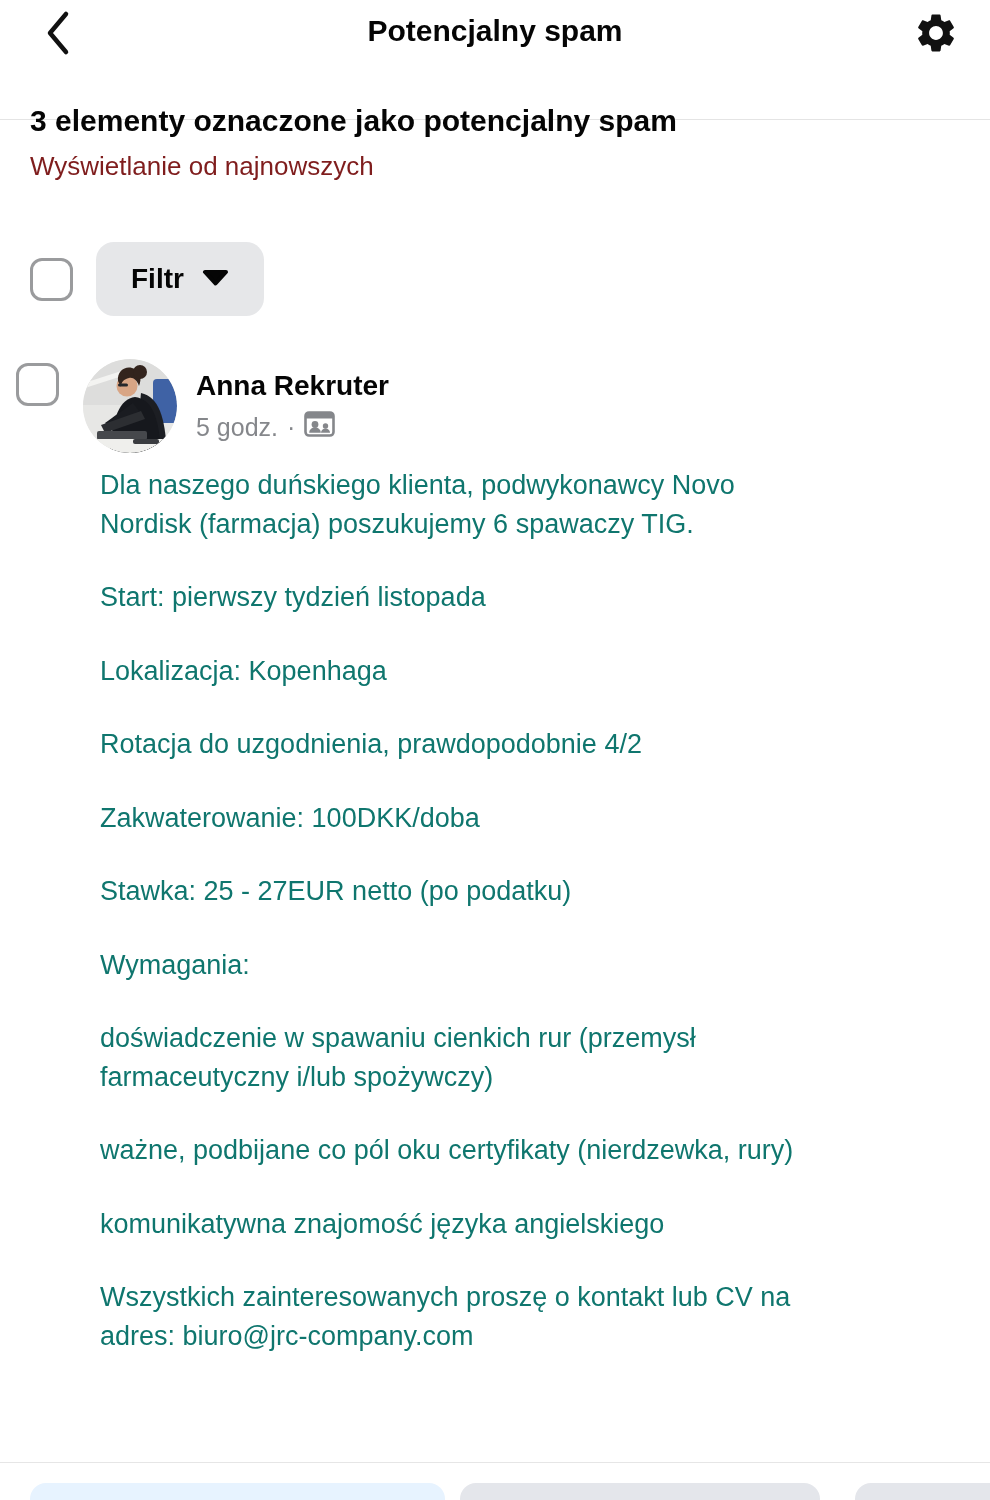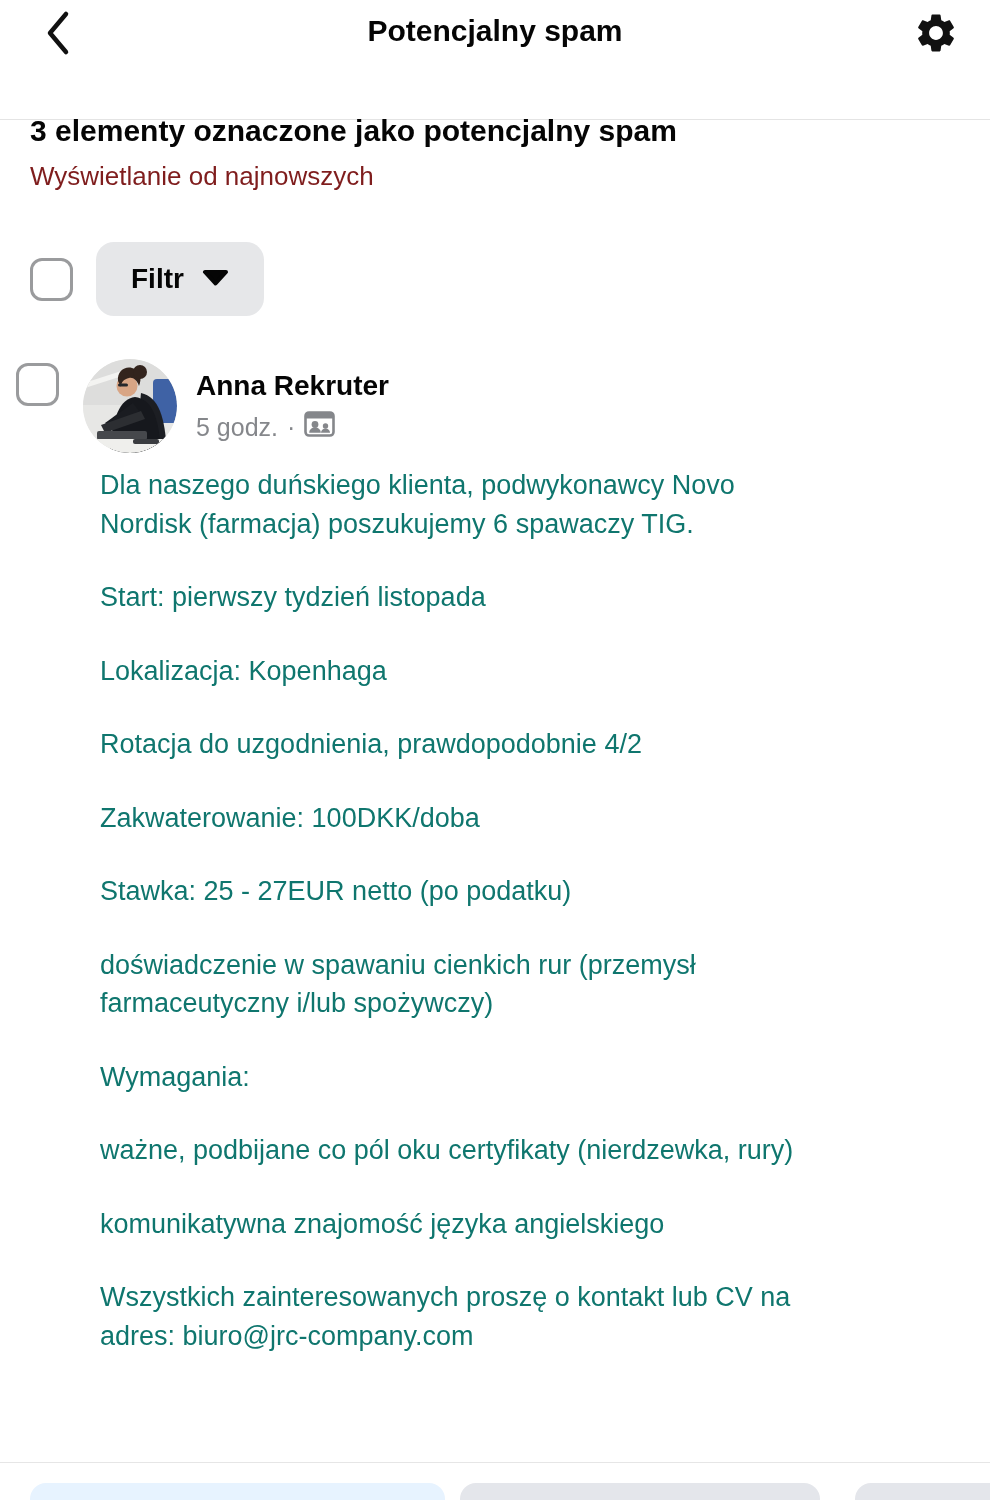--- a/index.html
+++ b/index.html
@@ -26,21 +26,21 @@
     text-align: center; font-size: 30px; font-weight: 600; color: #050505;
     white-space: nowrap;
   }
   .settings-button {
     position: absolute; right: 26px; top: 6px; width: 56px; height: 56px;
     display: flex; align-items: center; justify-content: center; cursor: pointer;
     background: none; border: none;
   }
 
   
-  .page-head { position: absolute; left: 30px; top: 112px; right: 30px; }
+  .page-head { position: absolute; left: 30px; top: 102px; right: 30px; }
   .page-heading { font-size: 30px; font-weight: 700; line-height: 38px; color: #050505; }
   .page-subheading { margin-top: 10px; font-size: 26px; line-height: 32px; color: #7f1d1d; }
 
   
   .filter-row {
     position: absolute; left: 30px; top: 242px; height: 74px;
     display: flex; align-items: center;
   }
   .checkbox {
     width: 43px; height: 43px; background: #ffffff;
@@ -176,23 +176,23 @@
   </div>
 
   <div class="post-body">
     <p>Dla naszego duńskiego klienta, podwykonawcy Novo
 Nordisk (farmacja) poszukujemy 6 spawaczy TIG.</p>
     <p>Start: pierwszy tydzień listopada</p>
     <p>Lokalizacja: Kopenhaga</p>
     <p>Rotacja do uzgodnienia, prawdopodobnie 4/2</p>
     <p>Zakwaterowanie: 100DKK/doba</p>
     <p>Stawka: 25 - 27EUR netto (po podatku)</p>
+    <p>Wymagania:</p>
     <p>doświadczenie w spawaniu cienkich rur (przemysł
 farmaceutyczny i/lub spożywczy)</p>
-    <p>Wymagania:</p>
     <p>ważne, podbijane co pól oku certyfikaty (nierdzewka, rury)</p>
     <p>komunikatywna znajomość języka angielskiego</p>
     <p>Wszystkich zainteresowanych proszę o kontakt lub CV na
 adres: biuro@jrc-company.com</p>
   </div>
 
   <div class="bottom-divider"></div>
   <button class="action-button action-primary"></button>
   <button class="action-button action-secondary"></button>
   <button class="action-button action-tertiary"></button>

